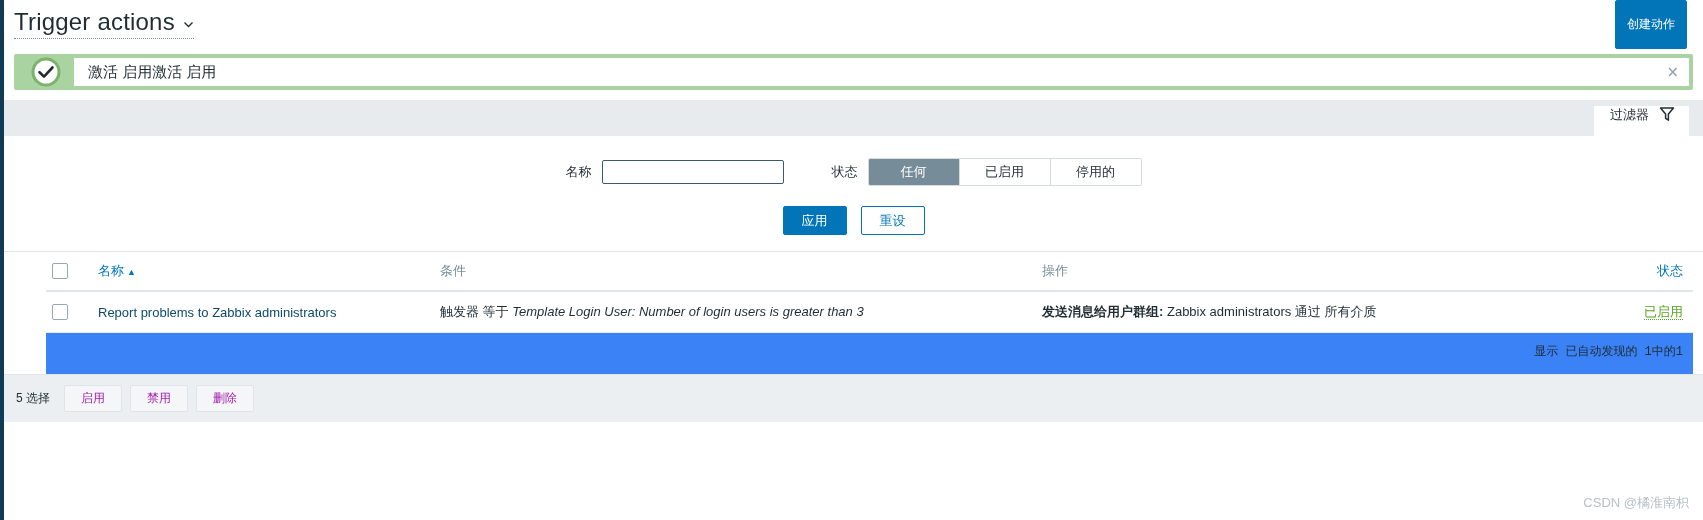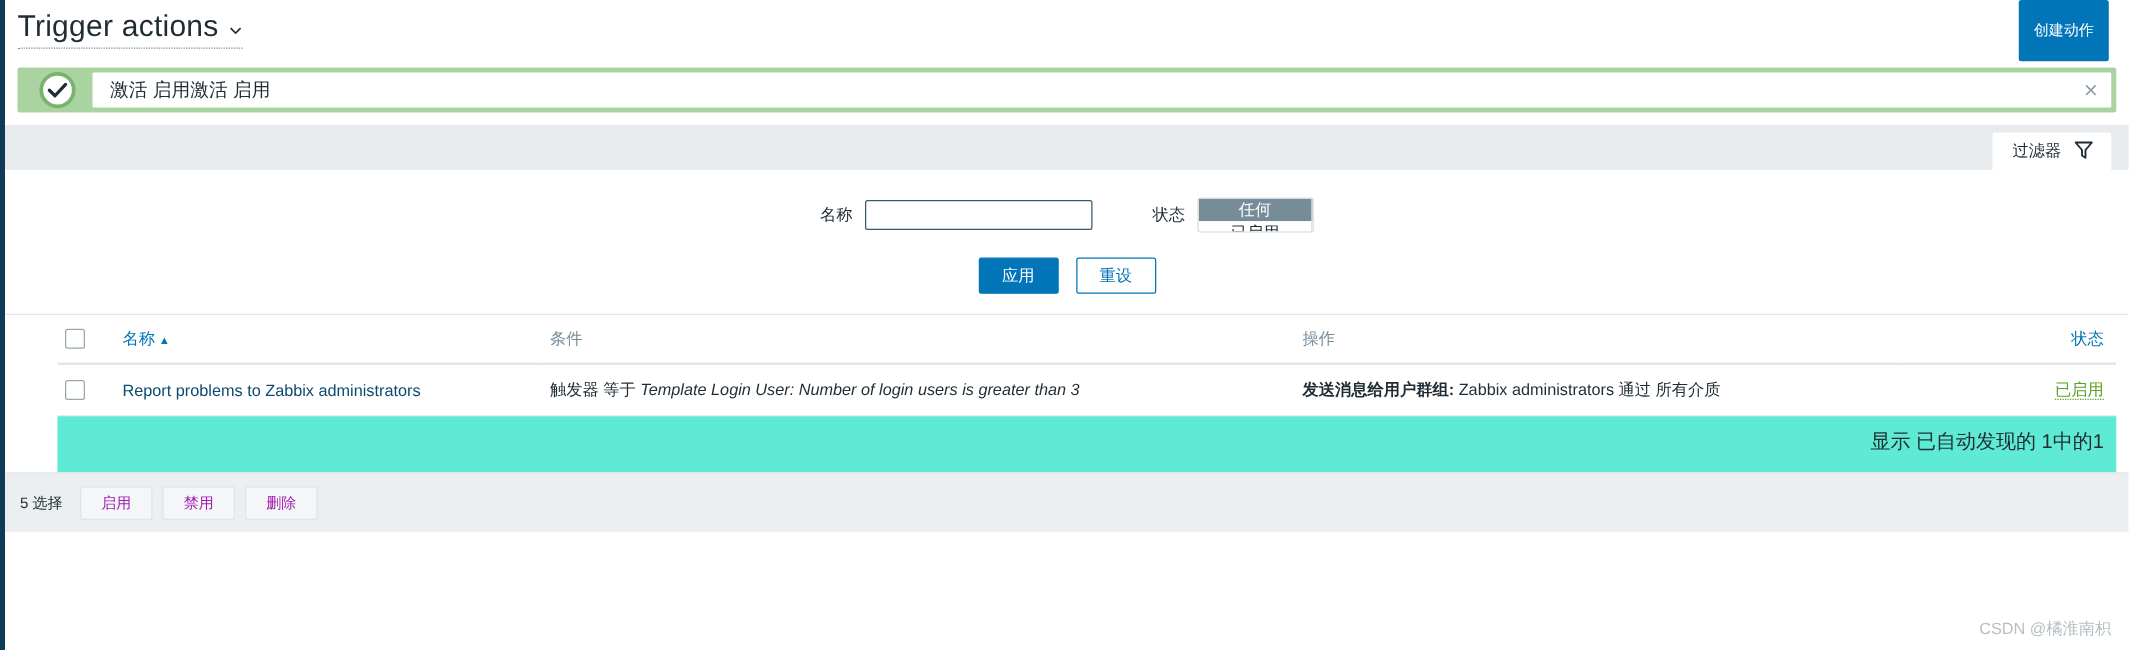--- a/index.html
+++ b/index.html
@@ -128,21 +128,21 @@
     height:36px;
     display:flex;
     align-items:flex-end;
     justify-content:flex-end;
     padding-right:14px;
   }
   .filter-tab{
     background:#fff;
     border-radius:2px 2px 0 0;
     height:30px;
-    display:flex;align-items:center;gap:10px;
+    display:flex;align-items:flex-start;gap:10px;
     padding:0 14px 0 16px;
     font-size:13px;
     color:#1f2c33;
     cursor:pointer;
   }
   .funnel{display:block}
 
   
   .filter-panel{
     background:#fff;
@@ -173,21 +173,20 @@
     outline:none;
     box-sizing:content-box;
   }
   .gap{width:48px;height:1px}
   .seg{
     display:flex;
     border:1px solid #d6dbde;
     border-radius:2px;
     overflow:hidden;
     height:26px;
-    flex-direction:column;
   }
   .seg-item{
     min-width:62px;
     padding:0 14px;
     display:flex;align-items:center;justify-content:center;
     font-size:13px;
     color:#1f2c33;
     background:#fff;
     border-right:1px solid #d6dbde;
     cursor:pointer;
@@ -253,24 +252,25 @@
   .cond-label{color:#1f2c33}
   .cond-em{font-style:italic;color:#1f2c33}
   .oper-strong{font-weight:bold;color:#1f2c33}
   .status-enabled{
     color:#59a325;
     border-bottom:1px dotted #59a325;
     cursor:pointer;
   }
   .table-footer{
     text-align:right;
-    font-size:16px;
+    font-size:12px;
     color:#1f2c33;
     padding:10px 10px 14px 10px;
-    background:#5eead4;
+    background:#3b82f6;
+    font-family:Liberation Mono, monospace;
   }
 
   
   .action-bar{
     background:#eceff1;
     border-top:1px solid #e1e5e8;
     display:flex;align-items:center;gap:8px;
     padding:10px 12px;
     margin-top:0;
   }

